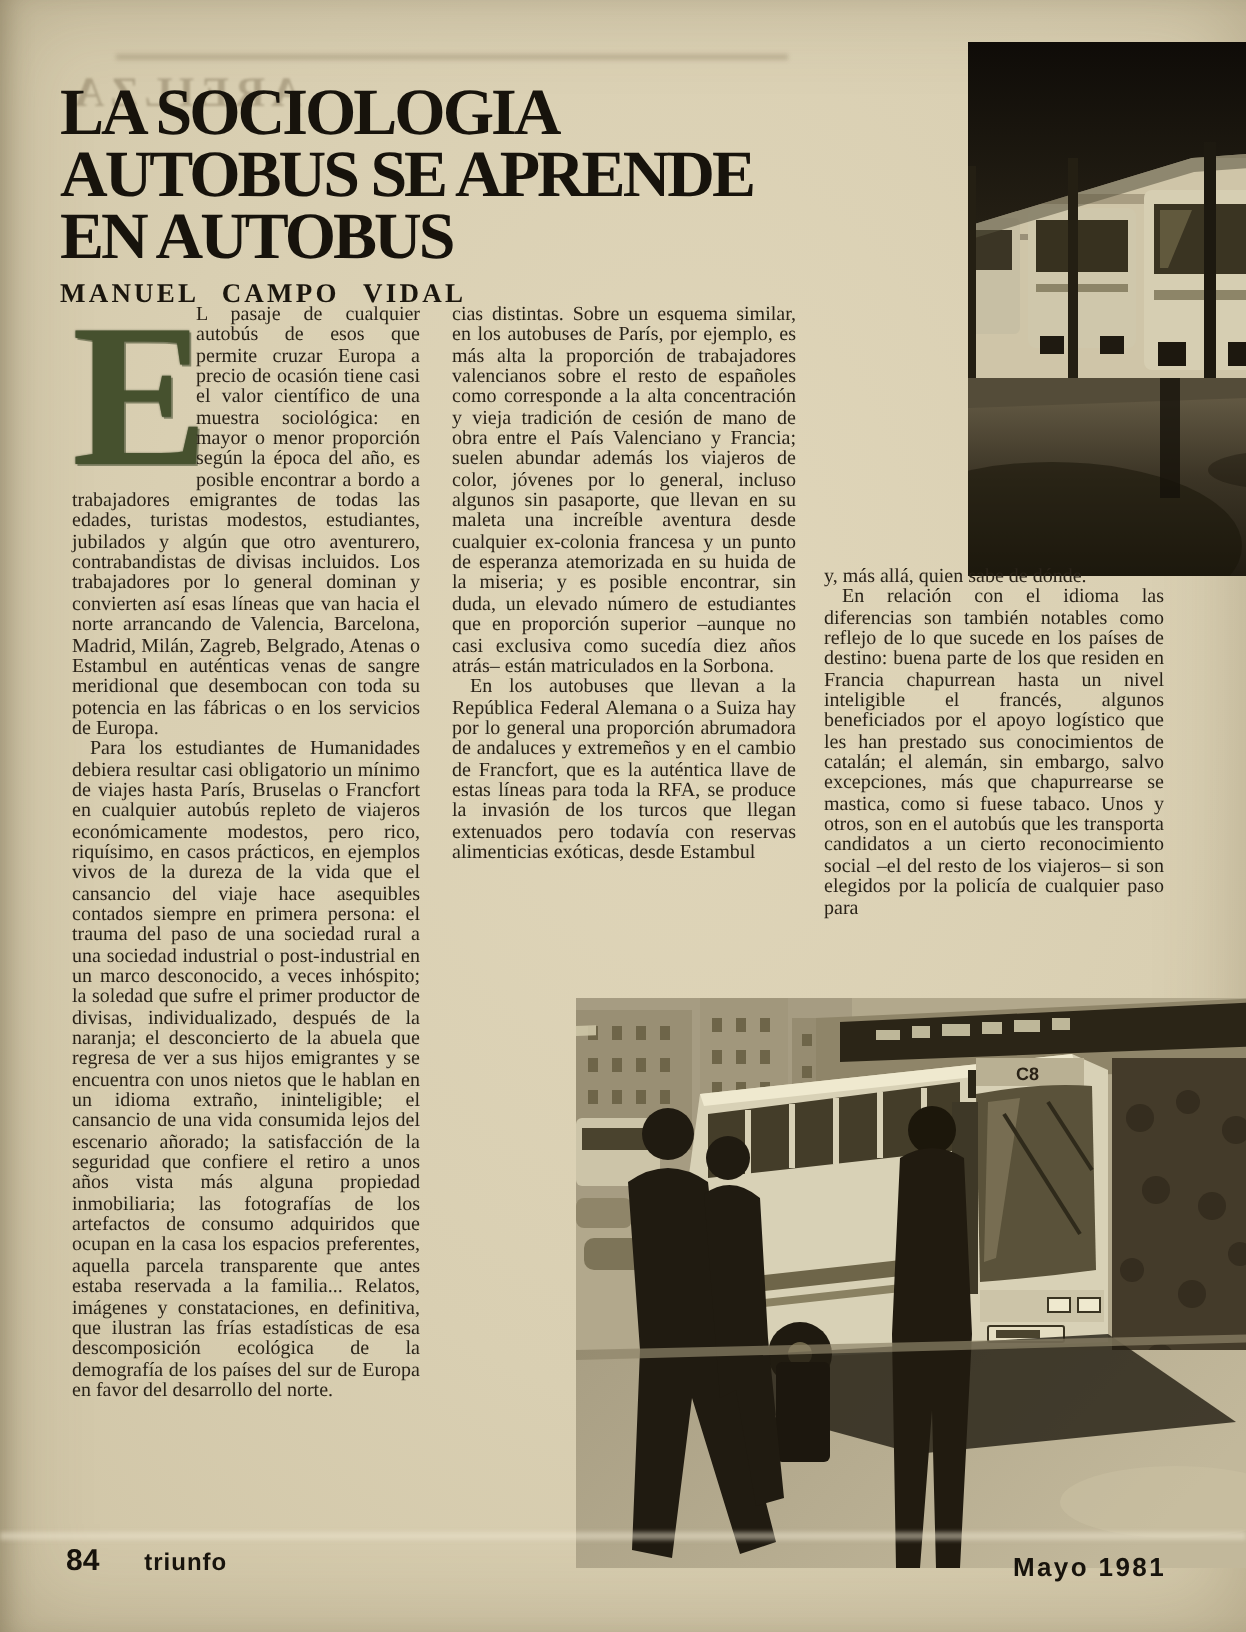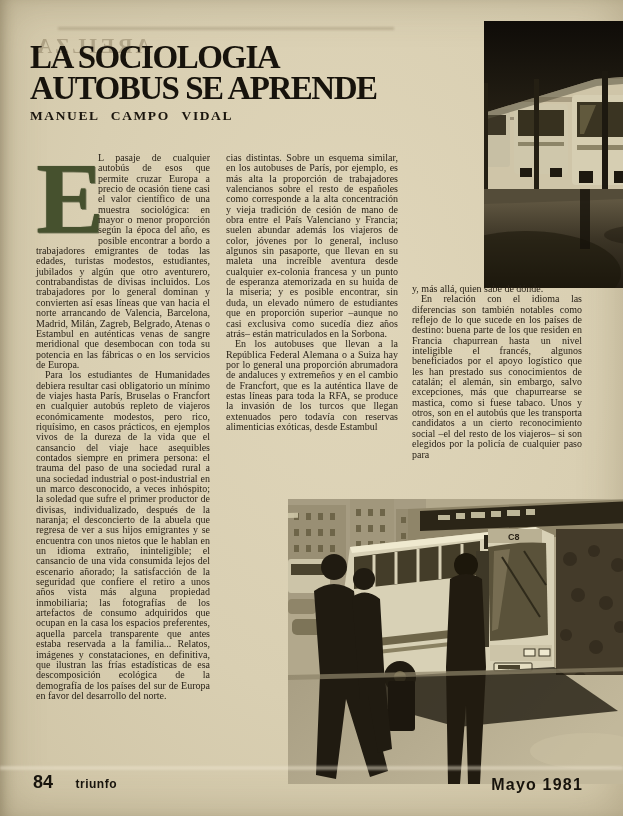--- a/index.html
+++ b/index.html
@@ -31,36 +31,37 @@
     font-weight:bold;font-size:102px;line-height:88px;text-align:center;
     color:#46512e;text-shadow:0 0 1px rgba(30,42,16,.6), 1px 1px 0 rgba(58,68,38,.5);
   }
   
   .photo{position:absolute;overflow:hidden;padding-left:16px;}
   #photo-top{left:428px;top:5px;width:195px;height:267px;}
   #photo-mid{left:232px;top:483px;width:344px;height:285px;}
   .photo svg{display:block;width:100%;height:100%;}
   
   .footer-left{position:absolute;left:33px;top:772px;font-family:"Liberation Sans",sans-serif;font-weight:bold;color:#17130c;}
-  .footer-left .pagenum{font-size:18px;}
+  .footer-left .pagenum{font-size:15px;}
   .footer-left .mag{font-size:12px;margin-left:18px;letter-spacing:.5px;}
-  .footer-right{position:absolute;right:40px;top:776px;font-family:"Liberation Sans",sans-serif;font-weight:bold;font-size:16px;letter-spacing:1.2px;color:#17130c;text-align:center;}
+  .footer-right{position:absolute;right:40px;top:776px;font-family:"Liberation Sans",sans-serif;font-weight:bold;font-size:13px;letter-spacing:1.2px;color:#17130c;text-align:center;}
   .scan-band{position:absolute;left:0;top:766px;width:623px;height:4px;background:rgba(235,228,205,.5);filter:blur(1px);}
 </style>
 </head>
 <body>
 
 <div class="page">
 
   <div class="ghost-rule"></div>
   <div class="ghost-word">AREILZA</div>
 
   <header class="masthead">
     <div class="title-line">LA SOCIOLOGIA</div>
     <div class="title-line">AUTOBUS SE APRENDE</div>
+    <div class="title-line">EN AUTOBUS</div>
     <div class="byline">MANUEL CAMPO VIDAL</div>
   </header>
 
   <figure class="photo" id="photo-top">
     <svg viewBox="0 0 195 267" preserveAspectRatio="none">
       <defs>
         <linearGradient id="gGround" x1="0" y1="0" x2="0" y2="1">
           <stop offset="0" stop-color="#6b614a"></stop>
             <stop offset="0.5" stop-color="#3c3526"></stop>
             <stop offset="1" stop-color="#211c12"></stop>

